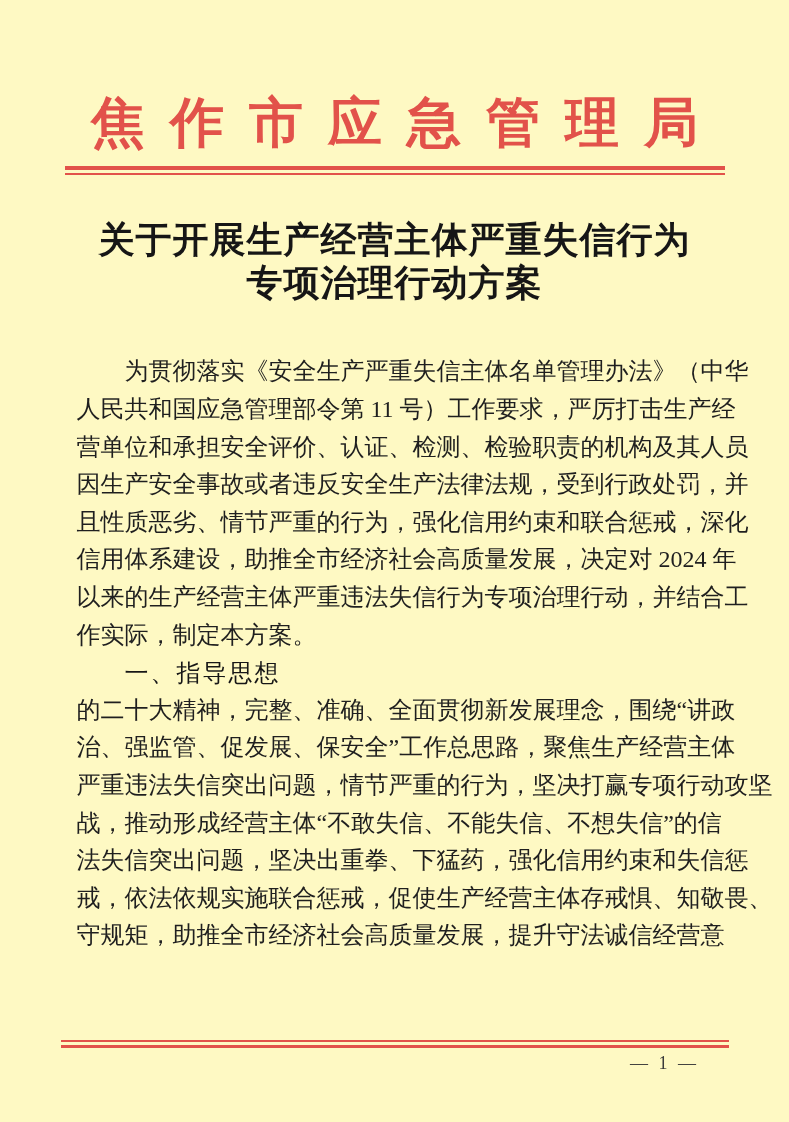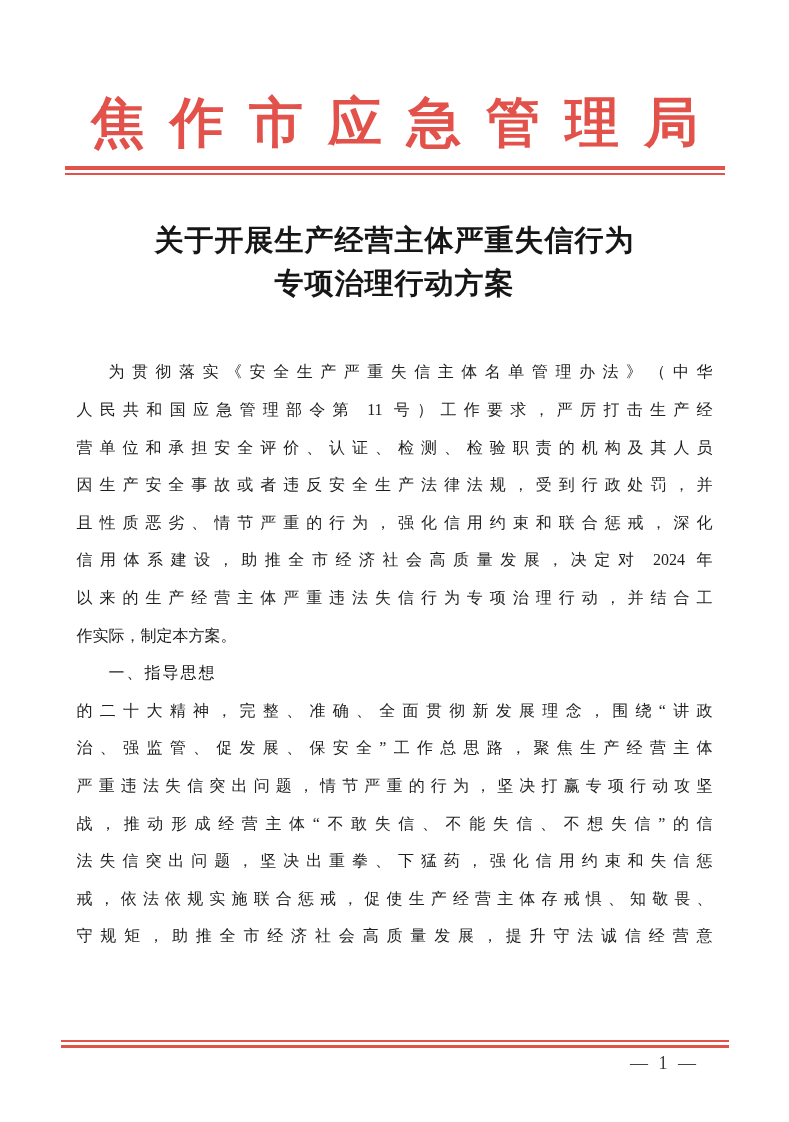--- a/index.html
+++ b/index.html
@@ -5,21 +5,21 @@
   html, body {
     margin: 0;
     padding: 0;
     background: #9a9a9a;
   }
   .page {
     position: relative;
     width: 789px;
     height: 1122px;
     margin: 0 auto;
-    background: #ffffff;
+    background: #fef9c3;
     overflow: hidden;
     font-family: "Liberation Serif", "DejaVu Serif", serif;
     color: #1f1f1f;
   }
   
   .agency-name {
     margin-top: 94px;
     text-align: center;
     font-size: 54px;
     font-weight: 700;
@@ -40,31 +40,31 @@
   }
   .rule .gap { height: 3px; }
   .rule .thin {
     height: 2px;
     background: var(--header-red, #e2524a);
   }
   
   .doc-title {
     margin: 44px 0 0 0;
     text-align: center;
-    font-size: 29px;
+    font-size: 36px;
     line-height: 43px;
     font-weight: 700;
     color: #161616;
     letter-spacing: 1px;
   }
   
   .body-text {
     width: 636px;
     margin: 48px auto 0 auto;
-    font-size: 16px;
+    font-size: 24px;
     line-height: 37.6px;
   }
   .line {
     text-align: justify;
     text-align-last: justify;
     white-space: nowrap;
   }
   .line.plain {
     text-align: right;
     text-align-last: left;

